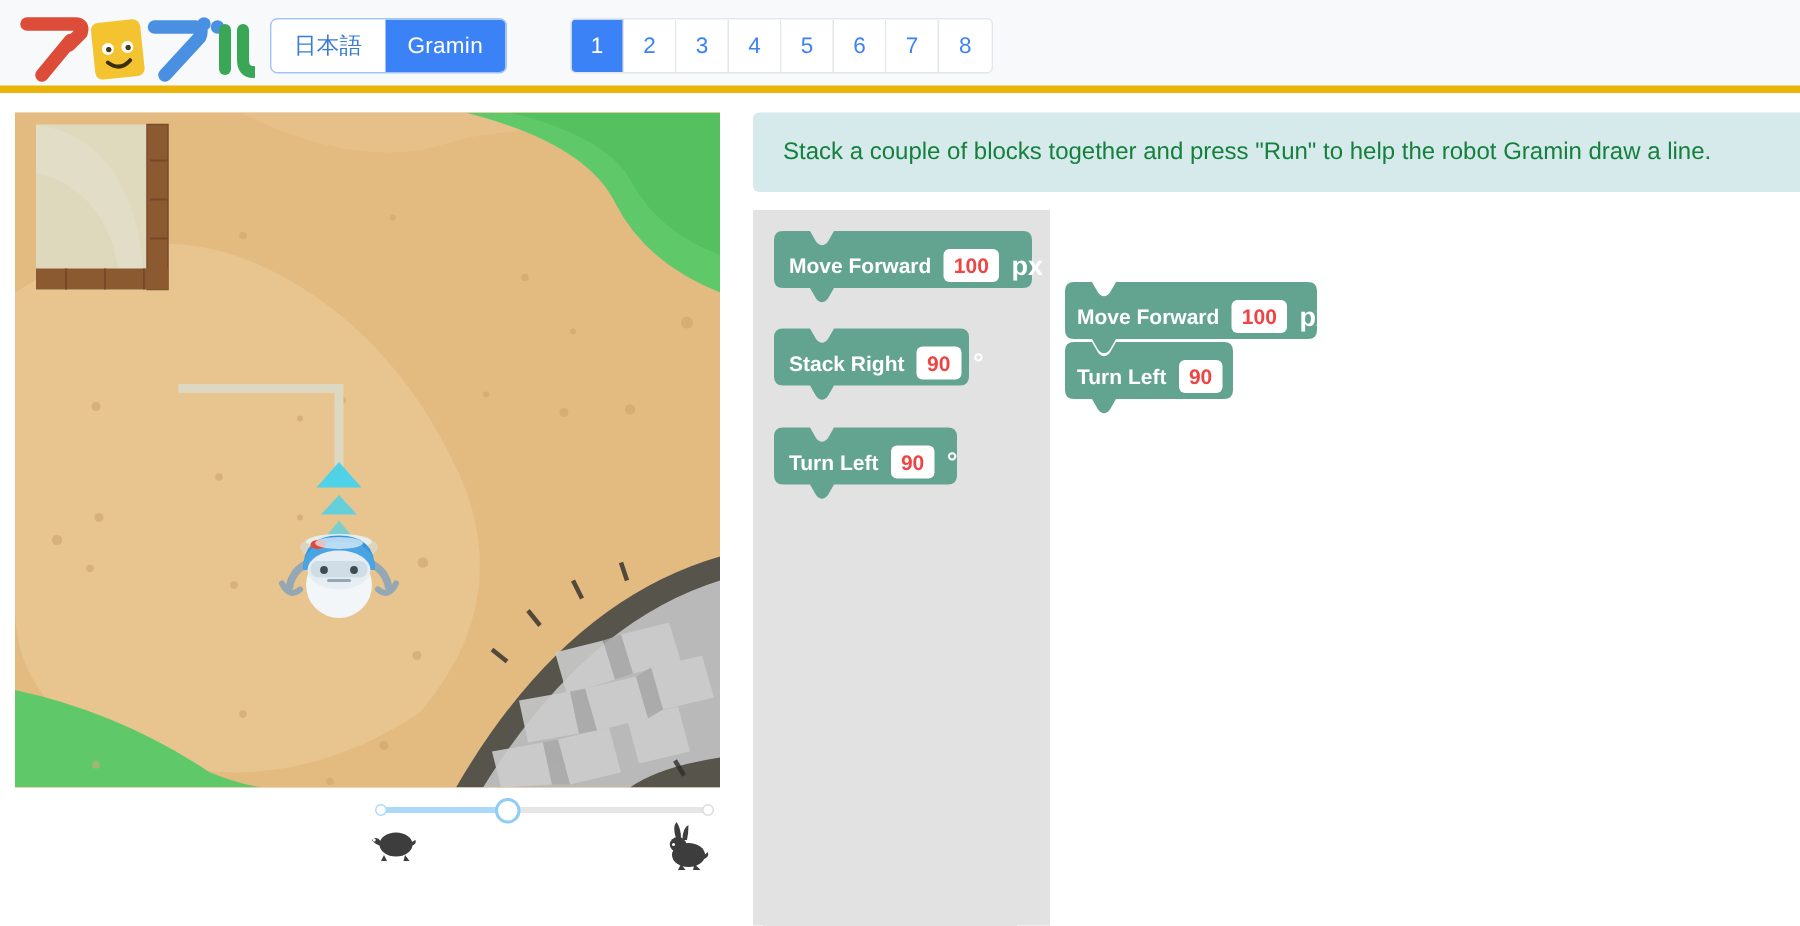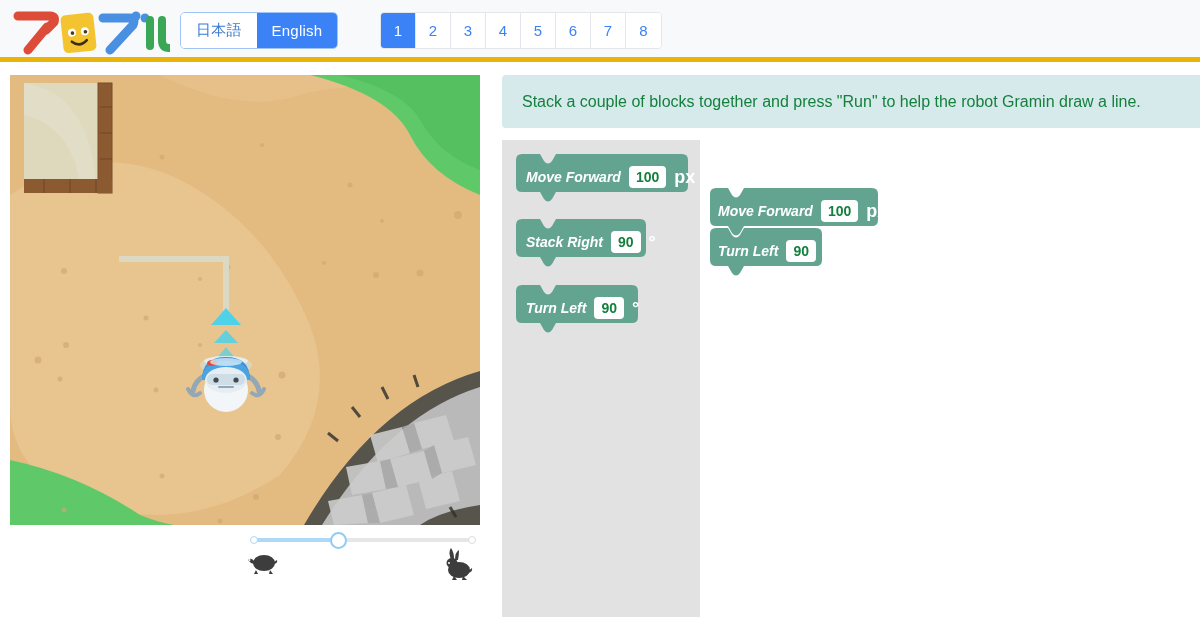--- a/index.html
+++ b/index.html
@@ -127,24 +127,23 @@
   .workspace {
     position: absolute; left: 700px; top: 140px;
     width: 500px; height: 477px;
     background: #ffffff;
   }
 
   .blk { position: absolute; }
   .blk-label {
     color: #ffffff; font-size: 14px; font-weight: bold;
     white-space: nowrap;
-    font-style: italic;
   }
   .blk-field {
-    background: #ffffff; color: #15803d;
+    background: #ffffff; color: #ef4444;
     font-size: 14px; font-weight: bold;
     border-radius: 4px;
     padding: 3px 7px;
     min-width: 22px; text-align: center;
     display: inline-block;
   }
   .blk-unit { color: #ffffff; font-size: 18px; font-weight: bold; }
   .blk-row {
     position: absolute; left: 14px; top: 50%;
     transform: translateY(-50%);
@@ -178,21 +177,21 @@
       <circle cx="126" cy="10" r="4.5" fill="#4a90e2"></circle>
       <circle cx="135" cy="12" r="4.5" fill="#4a90e2"></circle>
 
       <path d="M140 14 L140 40" stroke="#3aa757" stroke-width="8" fill="none" stroke-linecap="round"></path>
       <path d="M152 14 L152 34 Q152 42 159 42" stroke="#3aa757" stroke-width="8" fill="none" stroke-linecap="round" stroke-linejoin="round"></path>
     </svg>
   </div>
 
   <div class="lang-switch">
     <div class="lang-btn">日本語</div>
-    <div class="lang-btn active">English</div>
+    <div class="lang-btn active">Gramin</div>
   </div>
 
   <div class="pager">
     <div class="page-btn active">1</div>
     <div class="page-btn">2</div>
     <div class="page-btn">3</div>
     <div class="page-btn">4</div>
     <div class="page-btn">5</div>
     <div class="page-btn">6</div>
     <div class="page-btn">7</div>

